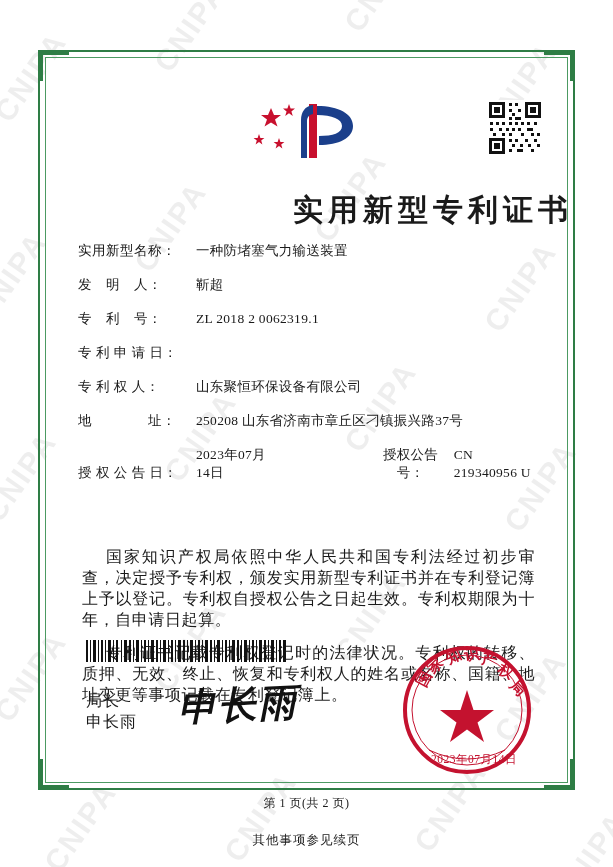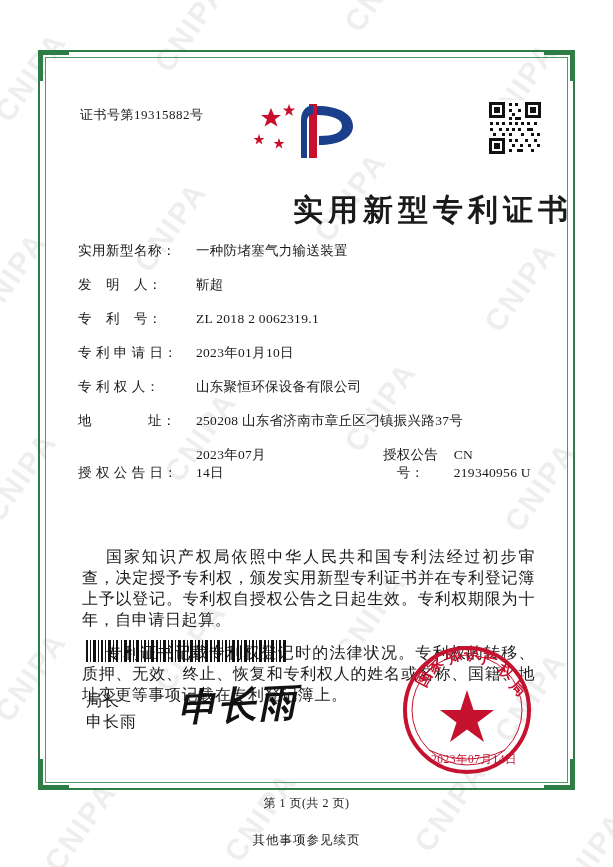--- a/index.html
+++ b/index.html
@@ -246,21 +246,20 @@
   <div class="wm" style="left:400px; top:790px;">CNIPA</div>
   <div class="wm" style="left:540px; top:840px;">CNIPA</div>
 </div>
 
 <div class="cert">
   <span class="corner tl"></span>
   <span class="corner tr"></span>
   <span class="corner bl"></span>
   <span class="corner br"></span>
 
-  <div class="cert-no">证书号第19315882号</div>
 
   <div class="logo">
     <svg viewBox="0 0 108 62" width="108" height="62">
       <g fill="#c8102e">
         <polygon points="18,8 21,15 28,15 22,19.5 24.5,26.5 18,22.5 11.5,26.5 14,19.5 8,15 15,15"></polygon>
         <polygon points="36,4 37.6,8.6 42,8.6 38.4,11.4 39.8,16 36,13.2 32.2,16 33.6,11.4 30,8.6 34.4,8.6"></polygon>
         <polygon points="6,34 7.4,38 11.4,38 8.2,40.6 9.4,44.6 6,42.1 2.6,44.6 3.8,40.6 0.6,38 4.6,38"></polygon>
         <polygon points="26,38 27.4,42 31.4,42 28.2,44.6 29.4,48.6 26,46.1 22.6,48.6 23.8,44.6 20.6,42 24.6,42"></polygon>
       </g>
       <path d="M56 4 L56 58 L64 58 L64 4 Z" fill="#c8102e"></path>
@@ -338,21 +337,20 @@
       <span class="value">靳超</span>
     </div>
 
     <div class="row">
       <span class="label">专　利　号：</span>
       <span class="value">ZL 2018 2 0062319.1</span>
     </div>
 
     <div class="row">
       <span class="label">专 利 申 请 日：</span>
-      <span class="value">2023年01月10日</span>
     </div>
 
     <div class="row">
       <span class="label">专 利 权 人：</span>
       <span class="value">山东聚恒环保设备有限公司</span>
     </div>
 
     <div class="row">
       <span class="label">地　　　　址：</span>
       <span class="value">250208 山东省济南市章丘区刁镇振兴路37号</span>

